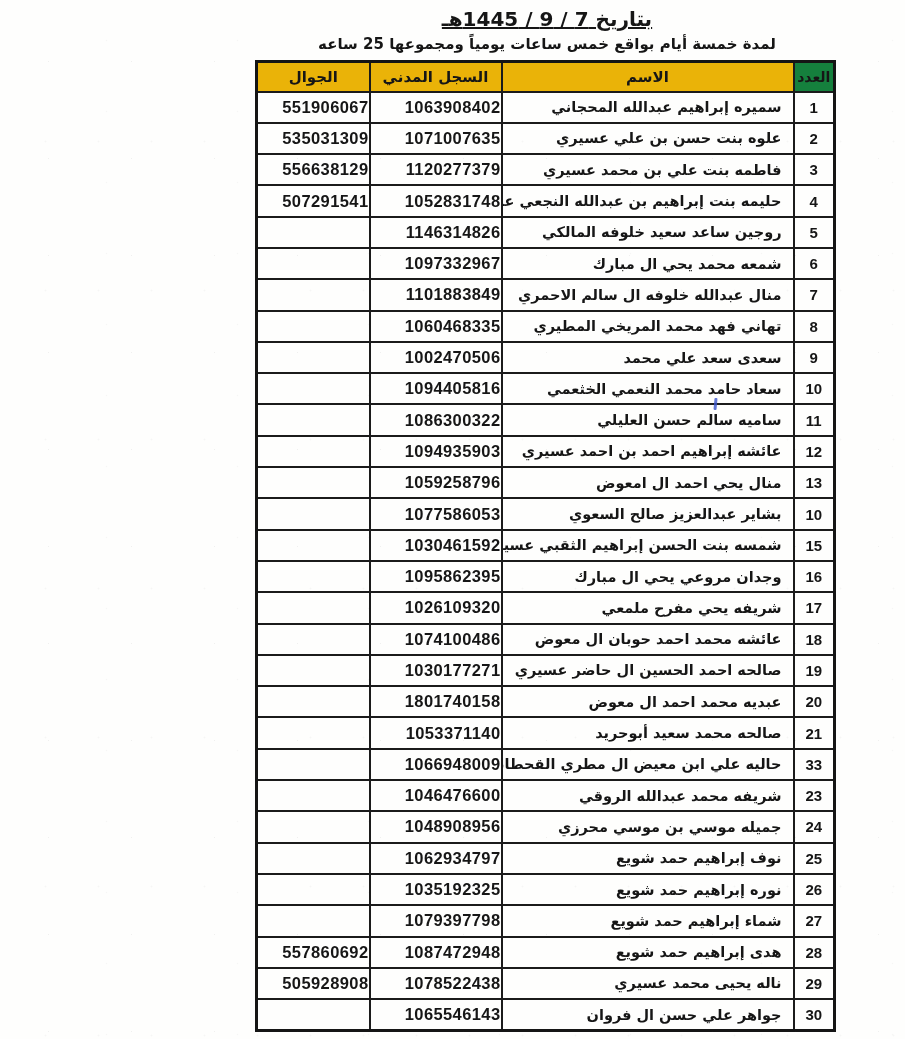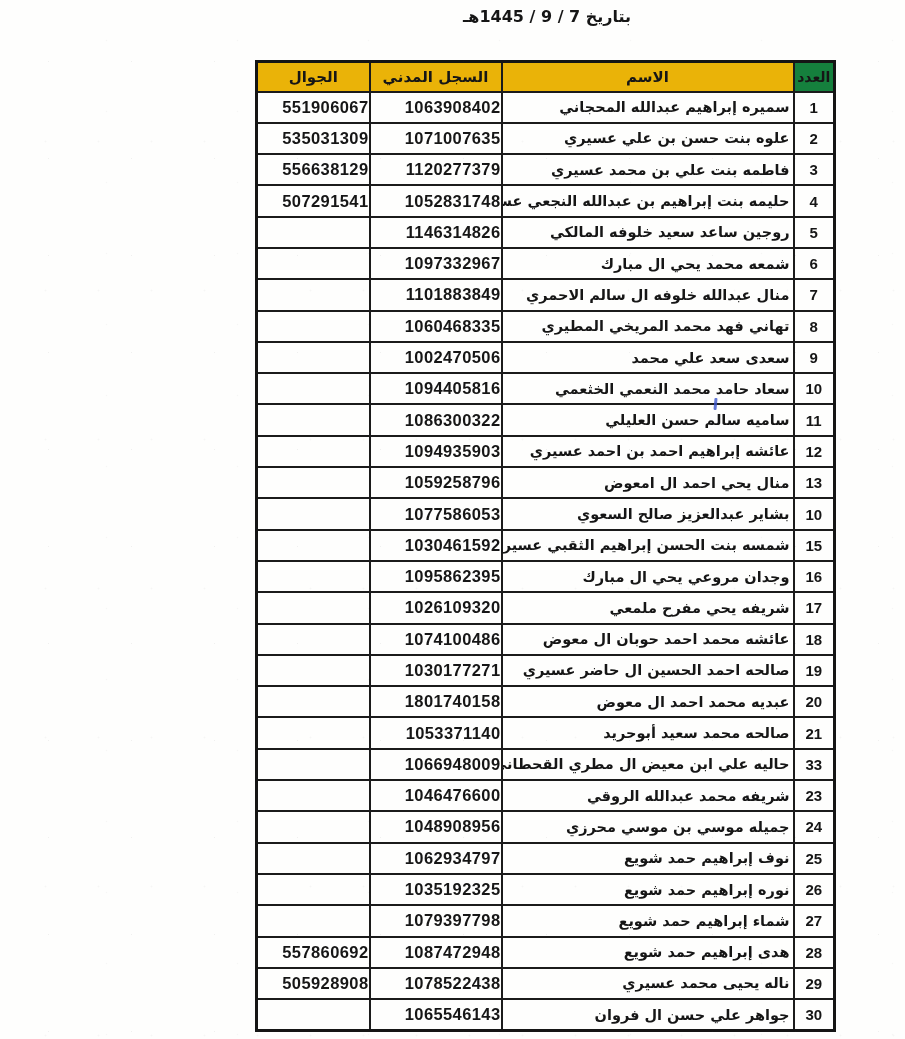--- a/index.html
+++ b/index.html
@@ -23,21 +23,21 @@
       radial-gradient(circle, rgba(70,70,70,.13) 0.5px, transparent 1px),
       radial-gradient(circle, rgba(100,100,100,.09) 0.5px, transparent 1.1px),
       radial-gradient(circle, rgba(50,50,50,.06) 0.6px, transparent 1.2px);
     background-size: 83px 97px, 131px 71px, 53px 149px;
     background-position: 7px 13px, 41px 5px, 19px 67px;
   }
   .titles {
     position:absolute; top:7px; left:258px; width:578px;
     text-align:center; direction:rtl; font-weight:bold;
   }
-  .title-date { font-size:16px; letter-spacing:.3px; }
+  .title-date { font-size:20px; letter-spacing:.3px;text-decoration:underline; }
   .title-sub  { font-size:15px; margin-top:4px; }
 
   table.roster {
     position:absolute; top:60px; left:255px; width:578px;
     border-collapse:collapse; table-layout:fixed;
     direction:rtl;
     border:3px solid #151515;
   }
   .roster th, .roster td {
     border:2px solid #1b1b1b;
@@ -53,39 +53,40 @@
     font-size:15px;
     text-align:center;
   }
   .roster thead th.col-num { background:#15803d; font-size:14px; }
   .roster tbody tr { height:31.3px; }
   td.cell-num {
     text-align:center; font-size:15px;
     font-family:"Liberation Sans","DejaVu Sans",sans-serif;
   }
   td.cell-name {
-    text-align:right; padding-right:3px; font-size:14.5px;
+    text-align:right; padding-right:11px; font-size:14.5px;
   }
   td.cell-civil, td.cell-phone {
     text-align:right; font-size:16.5px; letter-spacing:.4px;
     font-family:"Liberation Sans","DejaVu Sans",sans-serif;
   }
   .ink-mark {
     position:absolute; left:714px; top:398px; width:3px; height:12px;
     background:#3a55cc; opacity:.8; border-radius:1px;
     transform:rotate(5deg);
   }
 </style>
 </head>
 <body>
 
 <div class="page">
 
   <div class="titles">
     <div class="title-date">بتاريخ 7 / 9 /  1445هـ</div>
+    <div class="title-sub">لمدة خمسة أيام بواقع خمس ساعات يومياً ومجموعها 25 ساعه</div>
   </div>
 
   <table class="roster">
     <colgroup>
       <col style="width:41px">
       <col style="width:292px">
       <col style="width:132px">
       <col style="width:113px">
     </colgroup>
     <thead>

